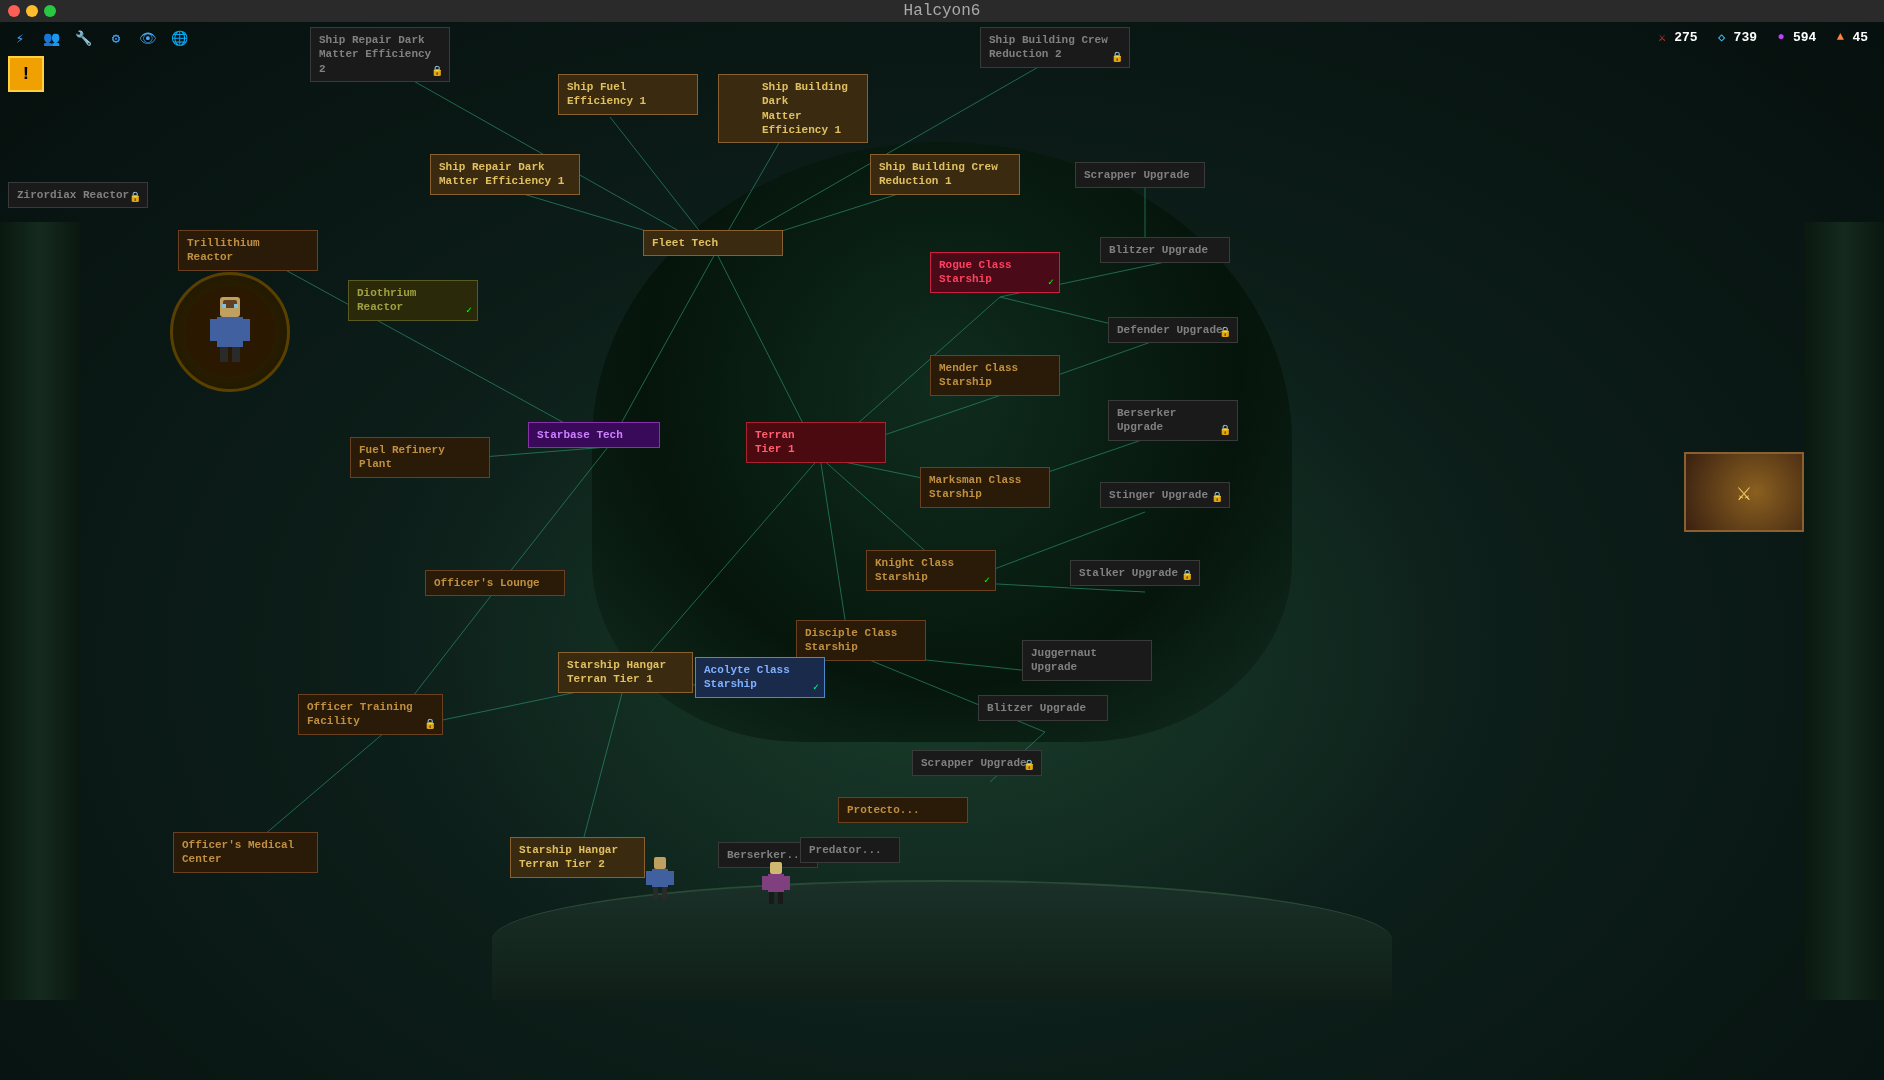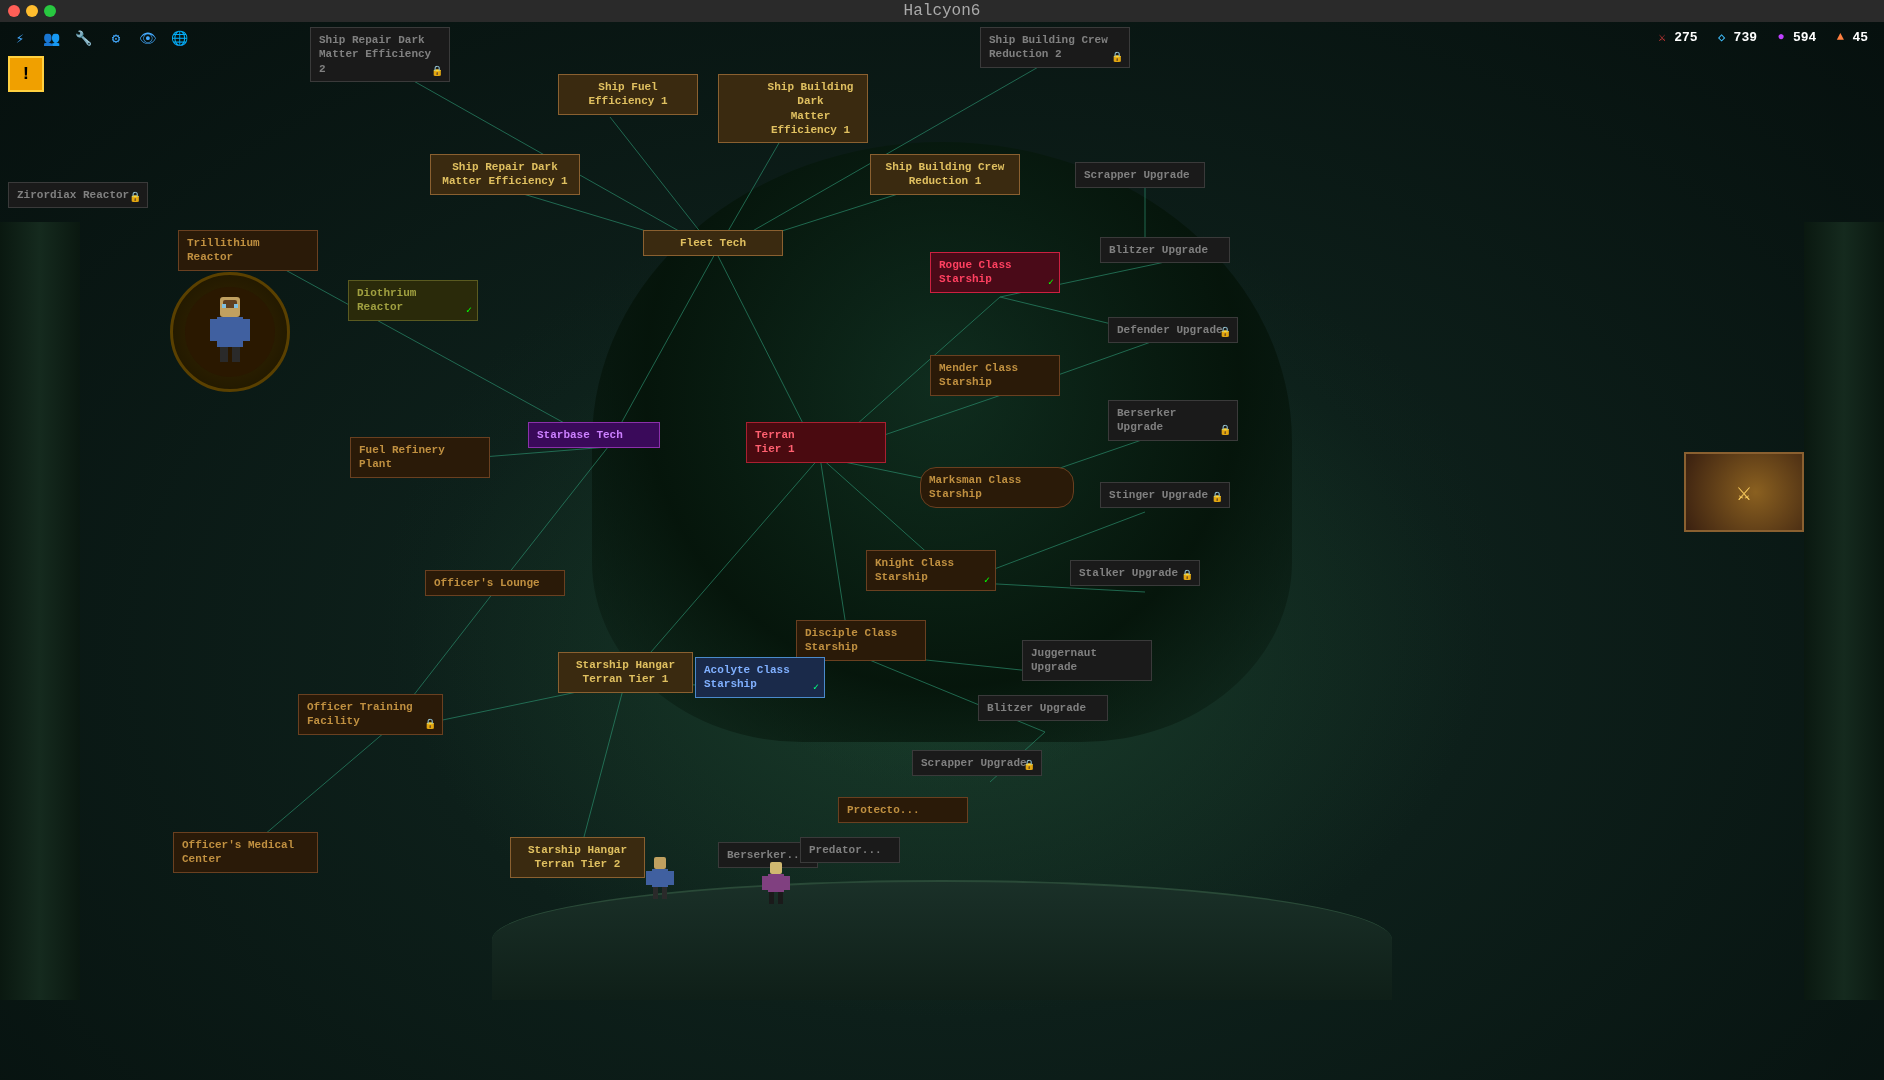--- a/index.html
+++ b/index.html
@@ -205,21 +205,20 @@
       font-weight: bold;
       cursor: pointer;
       min-width: 100px;
       line-height: 1.3;
     }
 
     .node-brown {
       background: #3a2a10;
       border-color: #8a6030;
       color: #e0c060;
-      text-align: center;
     }
     .node-dark-brown {
       background: #2a1a08;
       border-color: #6a4020;
       color: #c09040;
     }
     .node-red {
       background: #4a0a10;
       border-color: #aa2030;
       color: #ff6070;
@@ -463,21 +462,21 @@
   </div>
 
   <div class="node node-red" style="left:746px; top:400px; width:140px; position:absolute;">
     <span>Terran<br>Tier 1</span>
   </div>
 
   <div class="node node-dark-brown" style="left:350px; top:415px; width:140px; position:absolute;">
     <span>Fuel Refinery Plant</span>
   </div>
 
-  <div class="node node-dark-brown" style="left:920px; top:445px; width:154px; position:absolute;border-radius:16px;">
+  <div class="node node-dark-brown" style="left:920px; top:445px; width:130px; position:absolute;">
     <span>Marksman Class<br>Starship</span>
   </div>
 
   <div class="node node-dark" style="left:1100px; top:460px; width:130px; position:absolute;">
     <span>Stinger Upgrade</span>
     <span class="node-lock">🔒</span>
   </div>
 
   <div style="position:absolute; right:80px; top:430px; width:120px; height:80px; background: linear-gradient(135deg, #4a3010, #2a1808); border: 2px solid #8a6030;">
     <div style="width:100%; height:100%; background: radial-gradient(circle at 60% 50%, #8a6020, #3a2010); display:flex; align-items:center; justify-content:center; color:#ffd060; font-size:24px;">⚔</div>

